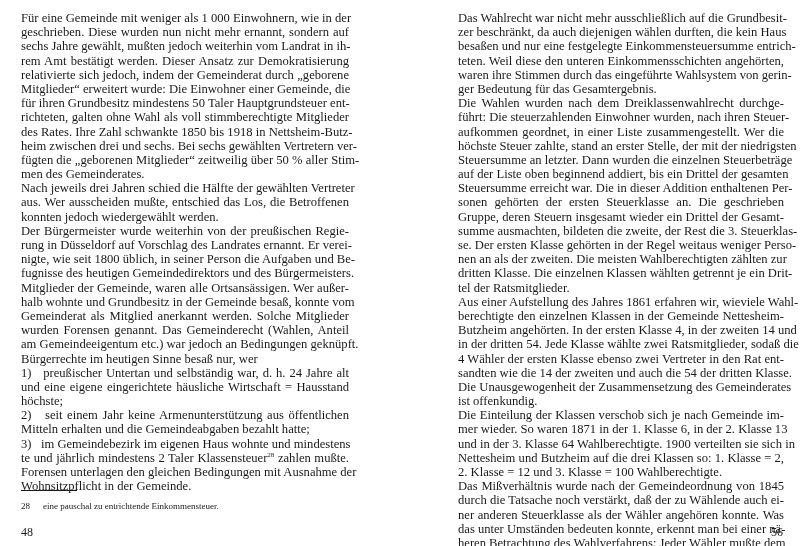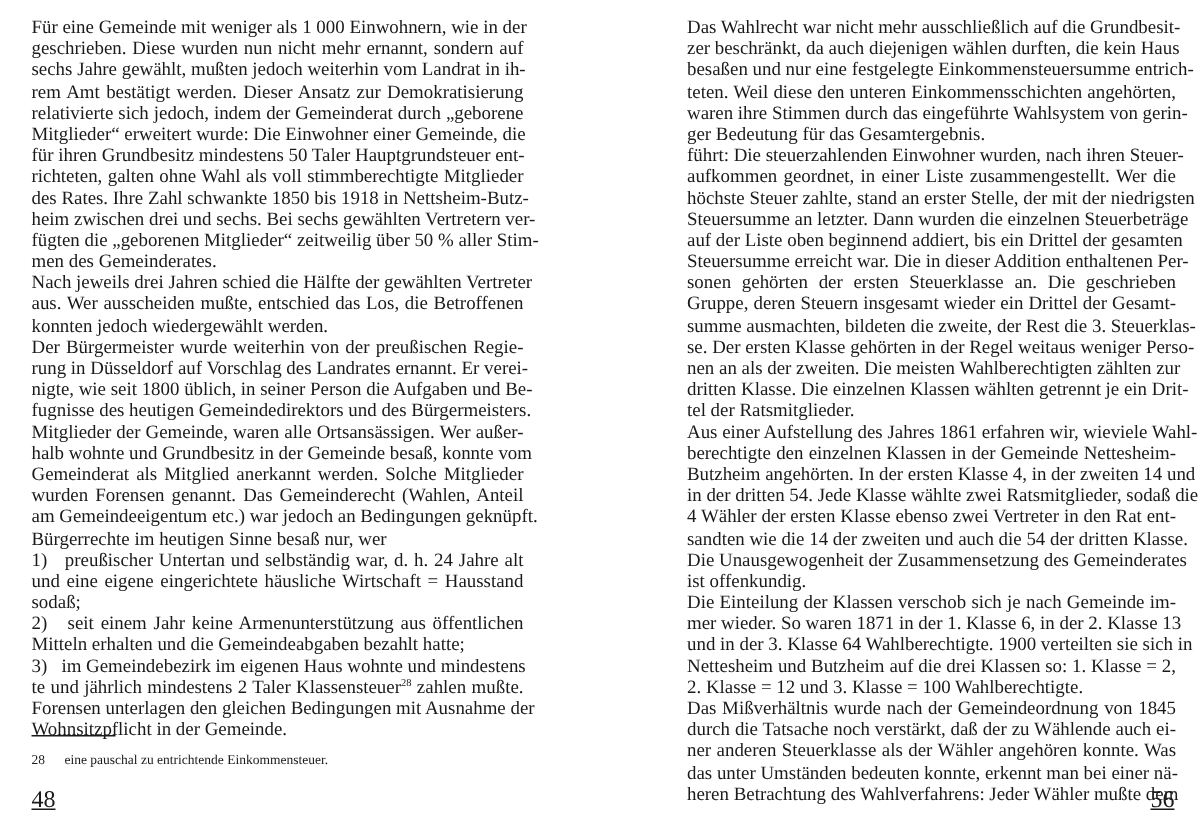--- a/index.html
+++ b/index.html
@@ -9,21 +9,21 @@
   .page-left { left: 0; width: 400px; }
   .page-right { left: 400px; width: 400px; }
   .textblock { position: absolute; top: 11px; font-size: 12.6px; line-height: 14.2px; }
   .page-left .textblock { left: 21px; width: 328px; }
   .page-right .textblock { left: 58px; width: 326px; }
   .line { display: block; white-space: nowrap; text-align: justify; text-align-last: justify; height: 14.2px; }
   .line.last { text-align-last: left; }
   .footnote-rule { position: absolute; left: 21px; top: 490px; width: 56px; height: 1px; background: #1a1a1a; }
   .footnote { position: absolute; left: 21px; top: 501px; font-size: 9px; line-height: 11px; white-space: nowrap; }
   .footnote .fn-num { display: inline-block; width: 22px; }
-  .page-number { position: absolute; top: 525px; font-size: 16px; text-decoration: underline; }
+  .page-number { position: absolute; top: 525px; font-size: 12px; }
   .page-left .page-number { left: 21px; }
   .page-right .page-number { left: 769px; left: auto; right: 17px; }
   sup { font-size: 7px; line-height: 0; vertical-align: 5px; }
 </style>
 </head>
 <body>
 
 <div class="page page-left">
   <div class="textblock" id="left-body">
       <span class="line">Für eine Gemeinde mit weniger als 1 000 Einwohnern, wie in der</span>
@@ -46,21 +46,21 @@
       <span class="line">nigte, wie seit 1800 üblich, in seiner Person die Aufgaben und Be-</span>
       <span class="line">fugnisse des heutigen Gemeindedirektors und des Bürgermeisters.</span>
       <span class="line">Mitglieder der Gemeinde, waren alle Ortsansässigen. Wer außer-</span>
       <span class="line">halb wohnte und Grundbesitz in der Gemeinde besaß, konnte vom</span>
       <span class="line">Gemeinderat als Mitglied anerkannt werden. Solche Mitglieder</span>
       <span class="line">wurden Forensen genannt. Das Gemeinderecht (Wahlen, Anteil</span>
       <span class="line">am Gemeindeeigentum etc.) war jedoch an Bedingungen geknüpft.</span>
       <span class="line last">Bürgerrechte im heutigen Sinne besaß nur, wer</span>
       <span class="line" style="white-space: pre;">1)   preußischer Untertan und selbständig war, d. h. 24 Jahre alt</span>
       <span class="line">und eine eigene eingerichtete häusliche Wirtschaft = Hausstand</span>
-      <span class="line last">sodaß;</span>
+      <span class="line last">höchste;</span>
       <span class="line" style="white-space: pre;">2)   seit einem Jahr keine Armenunterstützung aus öffentlichen</span>
       <span class="line last">Mitteln erhalten und die Gemeindeabgaben bezahlt hatte;</span>
       <span class="line" style="white-space: pre;">3)   im Gemeindebezirk im eigenen Haus wohnte und mindestens</span>
       <span class="line"><span>te und jährlich mindestens 2 Taler Klassensteuer</span><sup>28</sup><span style="white-space: pre;"> zahlen mußte.</span></span>
       <span class="line">Forensen unterlagen den gleichen Bedingungen mit Ausnahme der</span>
       <span class="line last">Wohnsitzpflicht in der Gemeinde.</span>
     </div>
   <div class="footnote-rule"></div>
   <div class="footnote">
     <span class="fn-num">28</span><span>eine pauschal zu entrichtende Einkommensteuer.</span>
@@ -69,20 +69,21 @@
 </div>
 
 <div class="page page-right">
   <div class="textblock" id="right-body">
       <span class="line">Das Wahlrecht war nicht mehr ausschließlich auf die Grundbesit-</span>
       <span class="line">zer beschränkt, da auch diejenigen wählen durften, die kein Haus</span>
       <span class="line">besaßen und nur eine festgelegte Einkommensteuersumme entrich-</span>
       <span class="line">teten. Weil diese den unteren Einkommensschichten angehörten,</span>
       <span class="line">waren ihre Stimmen durch das eingeführte Wahlsystem von gerin-</span>
       <span class="line last">ger Bedeutung für das Gesamtergebnis.</span>
+      <span class="line">Die Wahlen wurden nach dem Dreiklassenwahlrecht durchge-</span>
       <span class="line">führt: Die steuerzahlenden Einwohner wurden, nach ihren Steuer-</span>
       <span class="line">aufkommen geordnet, in einer Liste zusammengestellt. Wer die</span>
       <span class="line">höchste Steuer zahlte, stand an erster Stelle, der mit der niedrigsten</span>
       <span class="line">Steuersumme an letzter. Dann wurden die einzelnen Steuerbeträge</span>
       <span class="line">auf der Liste oben beginnend addiert, bis ein Drittel der gesamten</span>
       <span class="line">Steuersumme erreicht war. Die in dieser Addition enthaltenen Per-</span>
       <span class="line">sonen gehörten der ersten Steuerklasse an. Die geschrieben</span>
       <span class="line">Gruppe, deren Steuern insgesamt wieder ein Drittel der Gesamt-</span>
       <span class="line">summe ausmachten, bildeten die zweite, der Rest die 3. Steuerklas-</span>
       <span class="line">se. Der ersten Klasse gehörten in der Regel weitaus weniger Perso-</span>

